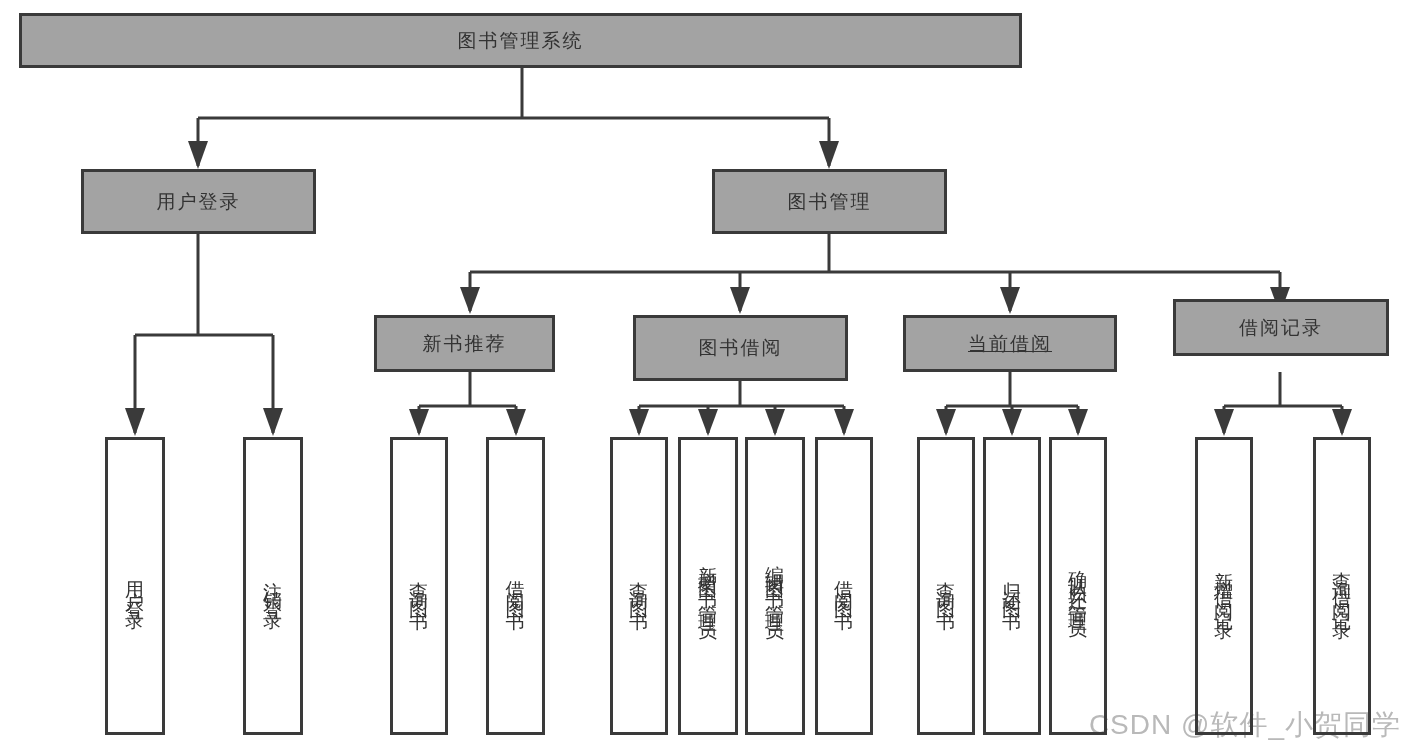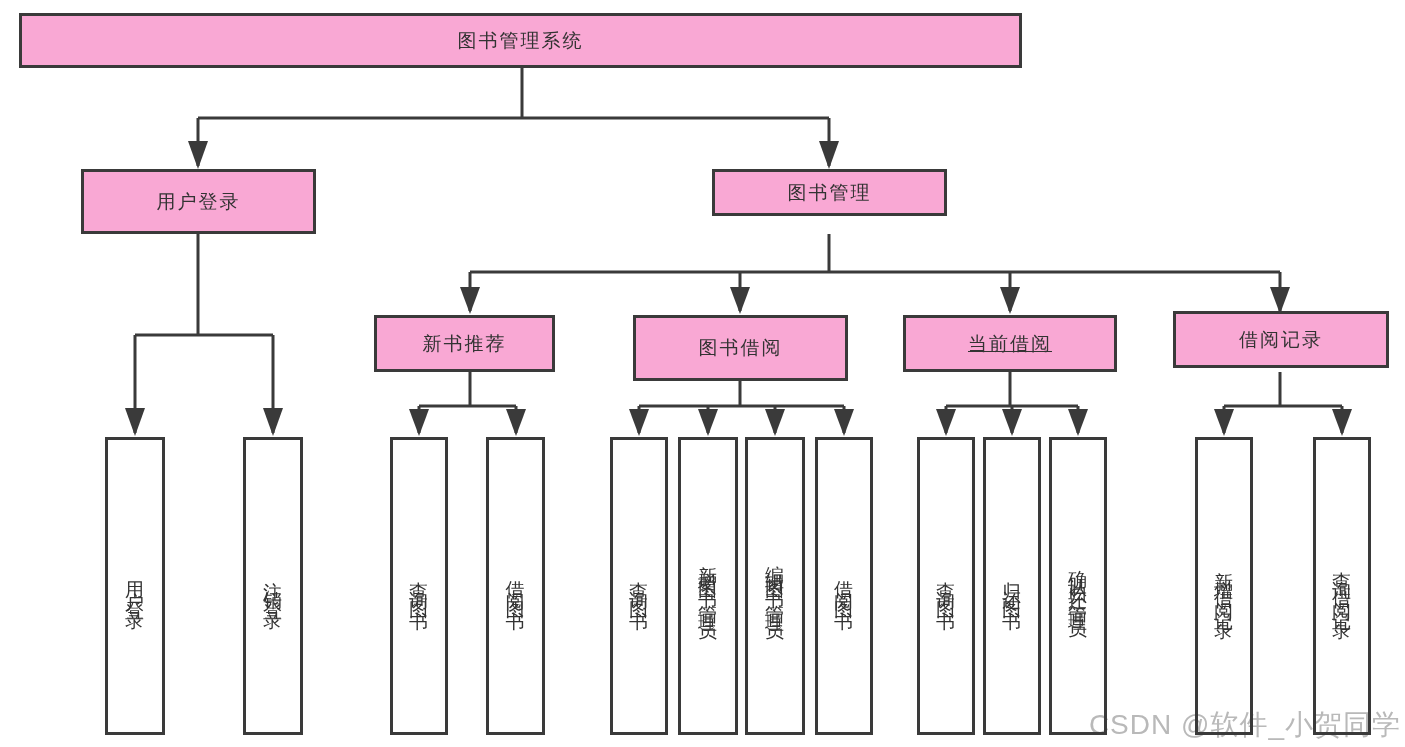--- a/index.html
+++ b/index.html
@@ -17,21 +17,21 @@
     left: 0; top: 0;
     width: 1405px; height: 747px;
     z-index: 0;
   }
   #connectors path { stroke: #3a3a3a; stroke-width: 3; fill: none; }
   #connectors polygon { fill: #3a3a3a; stroke: none; }
   .hbox {
     position: absolute;
     box-sizing: border-box;
     border: 3px solid #3a3a3a;
-    background: #f9a8d4;
+    background: #a3a3a3;
     display: flex;
     align-items: center;
     justify-content: center;
     z-index: 1;
   }
   .hbox .label {
     font-size: 19px;
     letter-spacing: 2px;
     color: #333333;
     white-space: nowrap;
@@ -115,34 +115,34 @@
     </g>
   </svg>
 
   <div class="hbox" style="left:19px; top:13px; width:1003px; height:55px;">
     <span class="label">图书管理系统</span>
   </div>
 
   <div class="hbox" style="left:81px; top:169px; width:235px; height:65px;">
     <span class="label">用户登录</span>
   </div>
-  <div class="hbox" style="left:712px; top:169px; width:235px; height:47px;">
+  <div class="hbox" style="left:712px; top:169px; width:235px; height:65px;">
     <span class="label">图书管理</span>
   </div>
 
   <div class="hbox" style="left:374px; top:315px; width:181px; height:57px;">
     <span class="label">新书推荐</span>
   </div>
   <div class="hbox" style="left:633px; top:315px; width:215px; height:66px;">
     <span class="label">图书借阅</span>
   </div>
   <div class="hbox" style="left:903px; top:315px; width:214px; height:57px;text-decoration:underline;">
     <span class="label">当前借阅</span>
   </div>
-  <div class="hbox" style="left:1173px; top:311px; width:216px; height:57px;">
+  <div class="hbox" style="left:1173px; top:299px; width:216px; height:57px;">
     <span class="label">借阅记录</span>
   </div>
 
   <div class="vbox" style="left:105px; top:437px; width:60px; height:298px;">
     <span class="vlabel">用户登录</span>
   </div>
   <div class="vbox" style="left:243px; top:437px; width:60px; height:298px;">
     <span class="vlabel">注销登录</span>
   </div>
 

